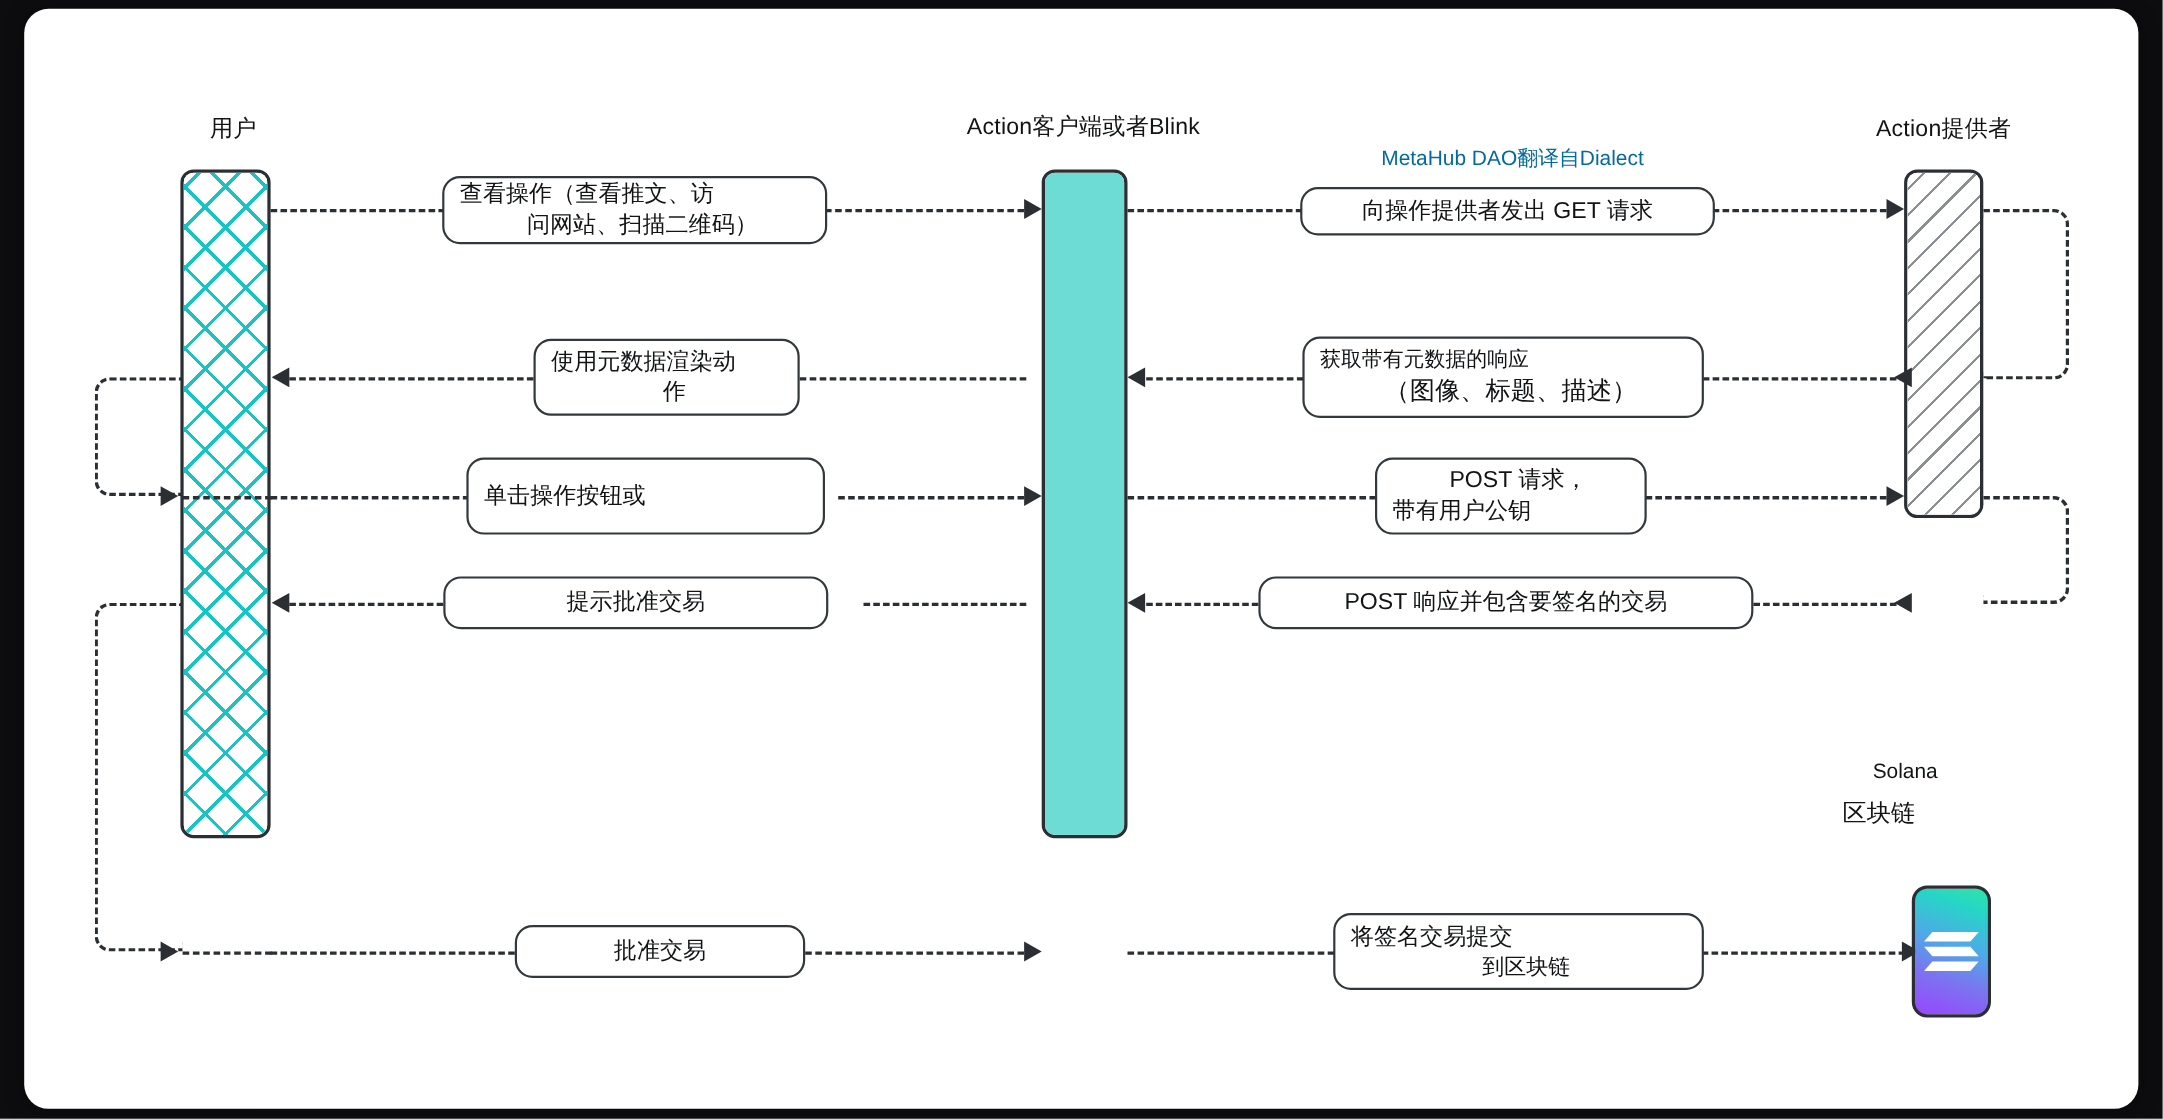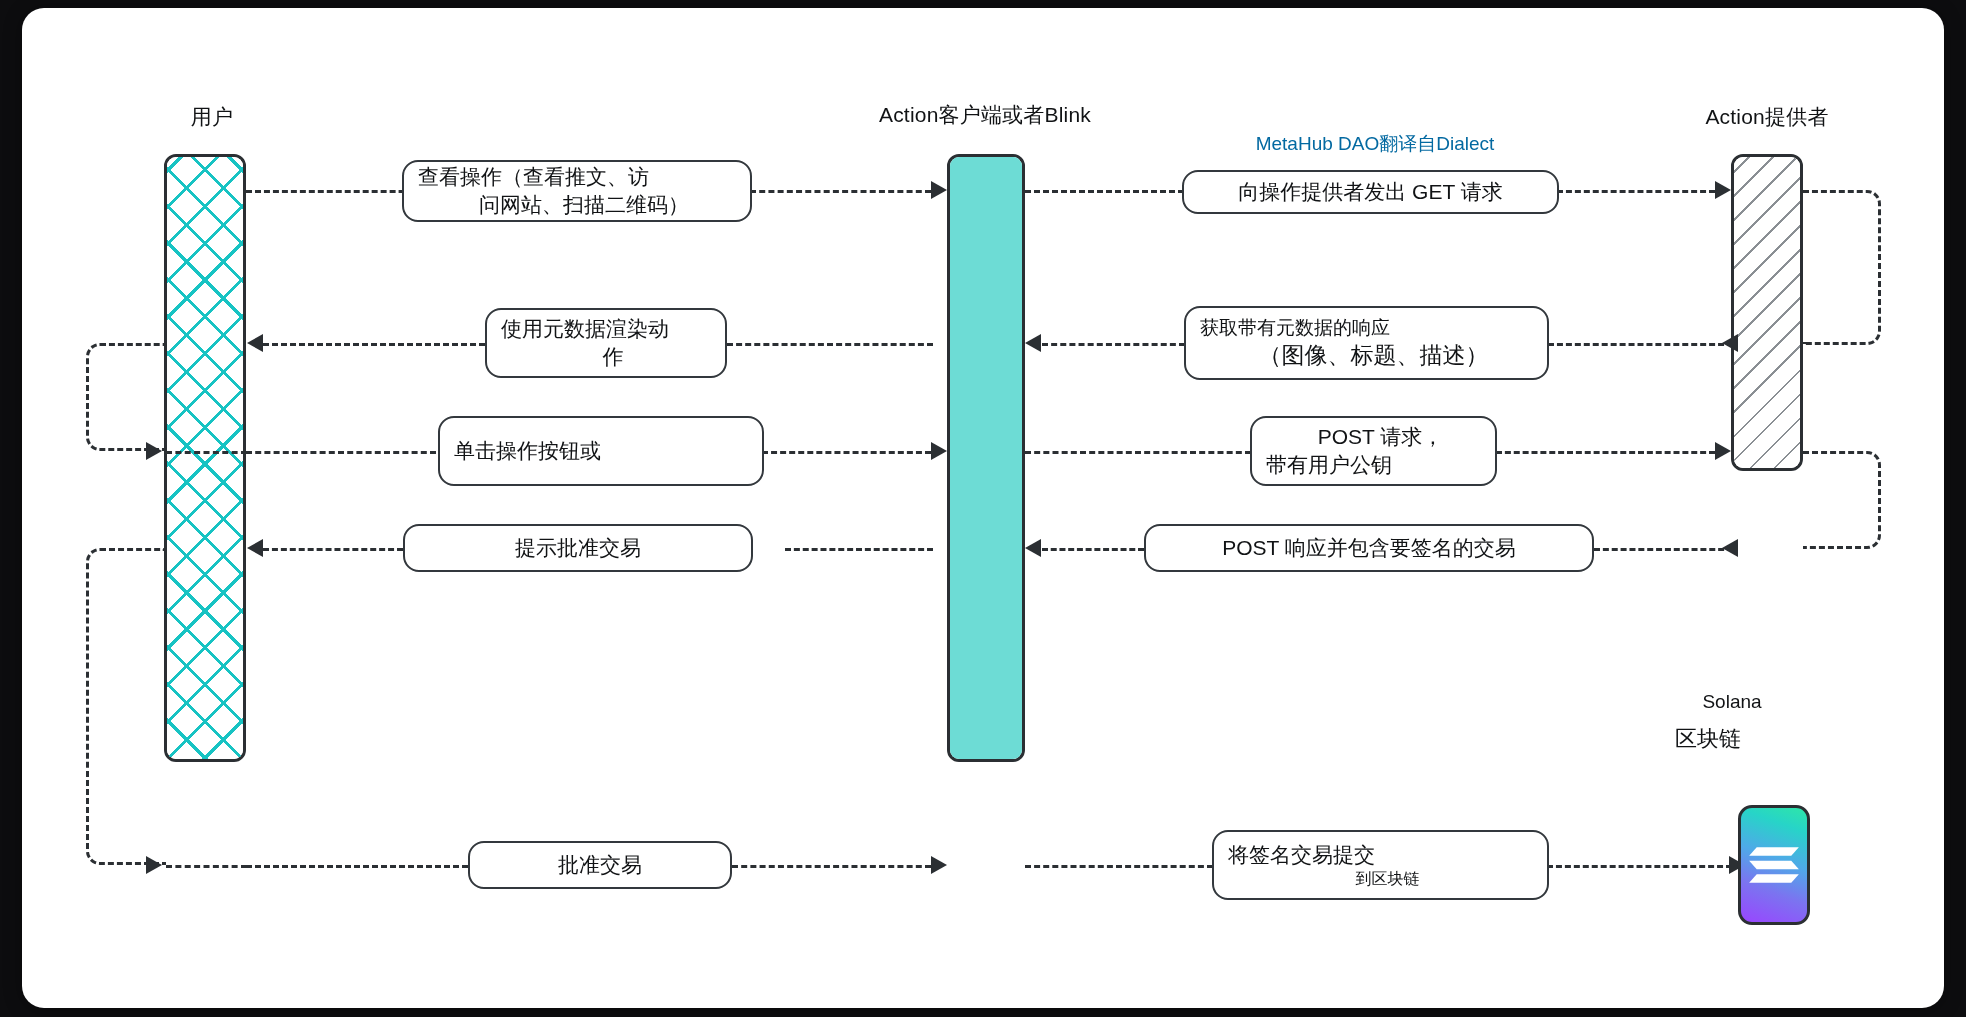--- a/index.html
+++ b/index.html
@@ -197,21 +197,21 @@
   </div>
 
   <div class="loop-left" style="left:64px;top:335px;width:80px;height:108px;"></div>
 
   <div class="dash-h" style="left:144px;top:443px;width:81px;"></div>
   <div class="arrow right" style="left:124px;top:434px;"></div>
   <div class="dash-h" style="left:224px;top:443px;width:190px;"></div>
   <div class="dash-h" style="left:740px;top:443px;width:169px;"></div>
   <div class="arrow right" style="left:909px;top:434px;"></div>
 
-  <div class="msg" style="left:416px;top:408px;width:326px;height:70px;">
+  <div class="msg" style="left:402px;top:408px;width:326px;height:70px;">
     <div class="l1">单击操作按钮或</div>
   </div>
 
   <div class="dash-h" style="left:1003px;top:443px;width:226px;"></div>
   <div class="dash-h" style="left:1474px;top:443px;width:219px;"></div>
   <div class="arrow right" style="left:1693px;top:434px;"></div>
 
   <div class="msg" style="left:1228px;top:408px;width:247px;height:70px;">
     <div class="l1" style="text-align:center;">POST 请求，</div>
     <div class="l2" style="text-align:left;">带有用户公钥</div>
@@ -250,21 +250,21 @@
   <div class="msg center" style="left:446px;top:833px;width:264px;height:48px;">
     <div class="l1">批准交易</div>
   </div>
 
   <div class="dash-h" style="left:1003px;top:857px;width:188px;"></div>
   <div class="dash-h" style="left:1525px;top:857px;width:185px;"></div>
   <div class="arrow right" style="left:1707px;top:848px;"></div>
 
   <div class="msg" style="left:1190px;top:822px;width:337px;height:70px;">
     <div class="l1">将签名交易提交</div>
-    <div class="l2" style="font-size:16px;">到区块链</div>
+    <div class="l2" style="font-size:20px;">到区块链</div>
   </div>
 
   <div class="sol-tile" style="left:1716px;top:797px;width:72px;height:120px;">
     <svg class="sol-mark" viewBox="0 0 100 78">
       <path d="M18 6 H96 L82 22 H4 Z" fill="#ffffff"></path>
       <path d="M4 31 H82 L96 47 H18 Z" fill="#ffffff"></path>
       <path d="M18 56 H96 L82 72 H4 Z" fill="#ffffff"></path>
     </svg>
   </div>
 

